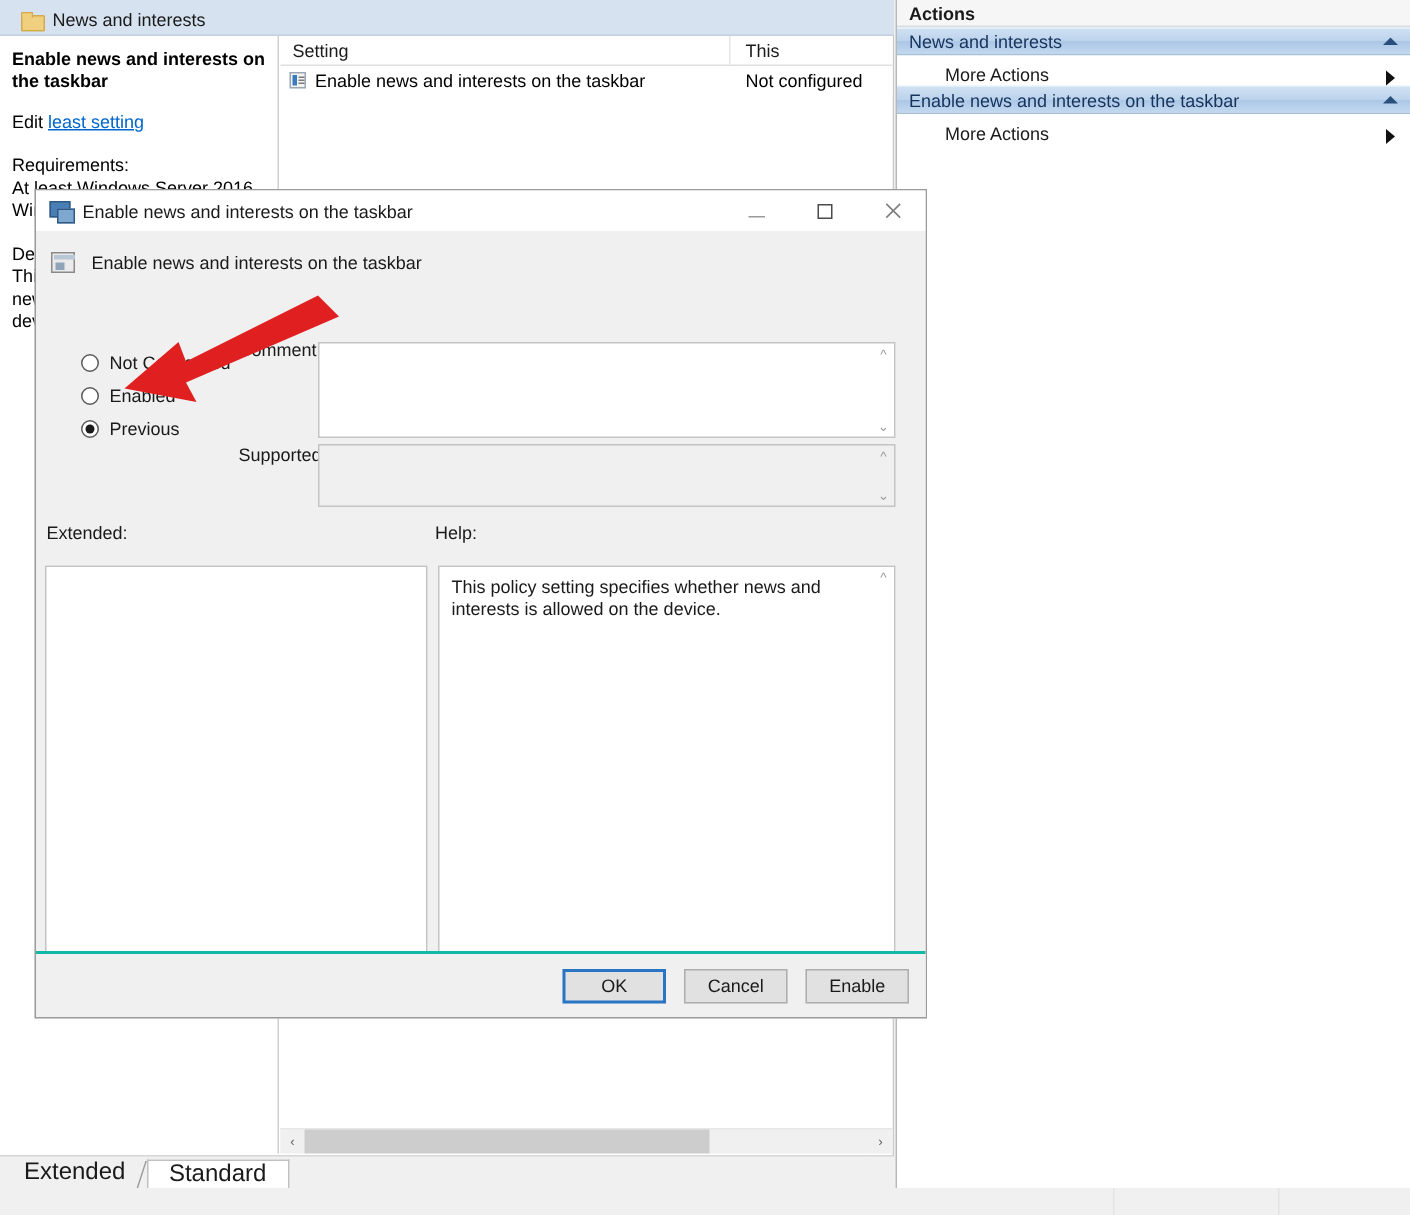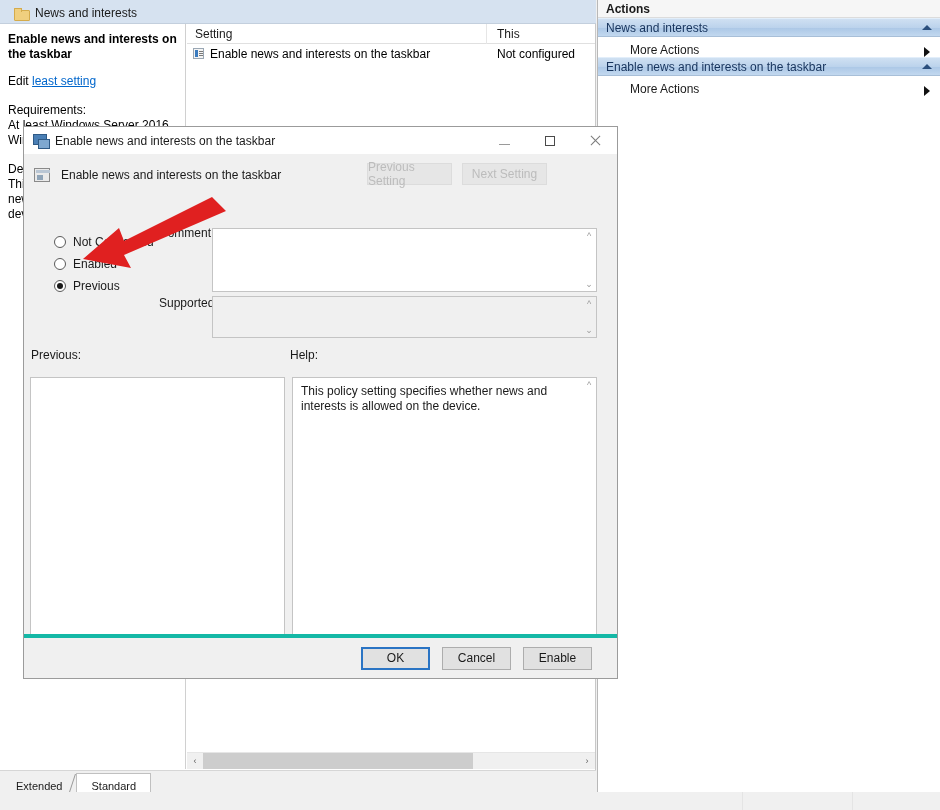--- a/index.html
+++ b/index.html
@@ -107,22 +107,22 @@
   .hs-track{ flex:1; height:16px; background:#f0f0f0; position:relative;}
   .hs-thumb{ position:absolute; left:0; top:0; height:16px; width:270px; background:#cdcdcd;}
 
   
   .bottom-tabs{
     position:absolute; left:0; bottom:0; width:596px; height:22px;
     background:#f0f0f0; border-top:1px solid #d6d6d6;
     display:flex; align-items:flex-end; padding-left:2px;
   }
   .btab{
-    height:19px; padding:0 14px 0 14px; font-size:11px; color:#1a1a1a;
-    display:flex; align-items:flex-end; position:relative; background:#f0f0f0;
+    height:19px; padding:0 14px 0 14px; font-size:16px; color:#1a1a1a;
+    display:flex; align-items:flex-start; position:relative; background:#f0f0f0;
   }
   .btab.sel{ background:#ffffff; border:1px solid #c0c0c0; border-bottom:none; }
   .btab .slash{
     position:absolute; right:-1px; top:0; height:19px; width:10px;
   }
   .btab .slash:after{
     content:""; position:absolute; right:4px; top:1px; width:1px; height:18px;
     background:#9a9a9a; transform: skewX(-18deg);
   }
 
@@ -254,22 +254,22 @@
   .box-help{
     position:absolute; left:268px; top:223px; width:305px; height:283px;
     background:#ffffff; border:1px solid #c4c4c4;
   }
   .help-text{
     padding:6px 8px; font-size:12px; line-height:15px; color:#1a1a1a; width:285px;
   }
 
   .dlg-footer{
     position:absolute; left:0; bottom:0; width:593px; height:44px;
-    background:#f0f0f0; border-top:4px solid #14b8a6;
-    display:flex; align-items:center; justify-content:flex-end; gap:12px; padding-right:25px;
+    background:#f0f0f0; border-top:2px solid #14b8a6;
+    display:flex; align-items:center; justify-content:flex-end; gap:12px; padding-right:11px;
   }
   .dbtn{
     width:69px;height:23px; background:#e1e1e1; border:1px solid #adadad;
     font-size:12px; color:#1a1a1a; display:flex;align-items:center;justify-content:center;
   }
   .dbtn.default{ border:2px solid #2a74c4; background:#e1e1e1;}
 
   
   .arrow-svg{ position:absolute; left:0; top:0; width:940px; height:810px; pointer-events:none;}
 
@@ -385,24 +385,20 @@
             <span class="wb-close"></span>
           </div>
       </div>
     </div>
 
     <div class="dlg-body">
 
       <div class="dlg-head">
         <span class="ph-ico"></span>
         <span class="ph-text">Enable news and interests on the taskbar</span>
-        <div class="nav-btns">
-          <div class="navbtn">Previous Setting</div>
-          <div class="navbtn">Next Setting</div>
-        </div>
       </div>
 
       <div class="radios">
         <div class="radio-row">
           <span class="rb"></span>
           <span class="rlabel">Not Configured</span>
         </div>
         <div class="radio-row">
           <span class="rb"></span>
           <span class="rlabel">Enabled</span>
@@ -422,21 +418,21 @@
       </div>
 
       <div class="lbl-supported">Supported on:</div>
       <div class="box-supported">
         <div class="vscroll">
           <span class="vs-up">^</span>
           <span class="vs-dn">⌄</span>
         </div>
       </div>
 
-      <div class="lbl-options">Previous:</div>
+      <div class="lbl-options">Extended:</div>
       <div class="box-options"></div>
 
       <div class="lbl-help">Help:</div>
       <div class="box-help">
         <div class="help-text">This policy setting specifies whether news and interests is allowed on the device.</div>
         <div class="vscroll">
           <span class="vs-up">^</span>
           <span class="vs-dn">⌄</span>
         </div>
       </div>

